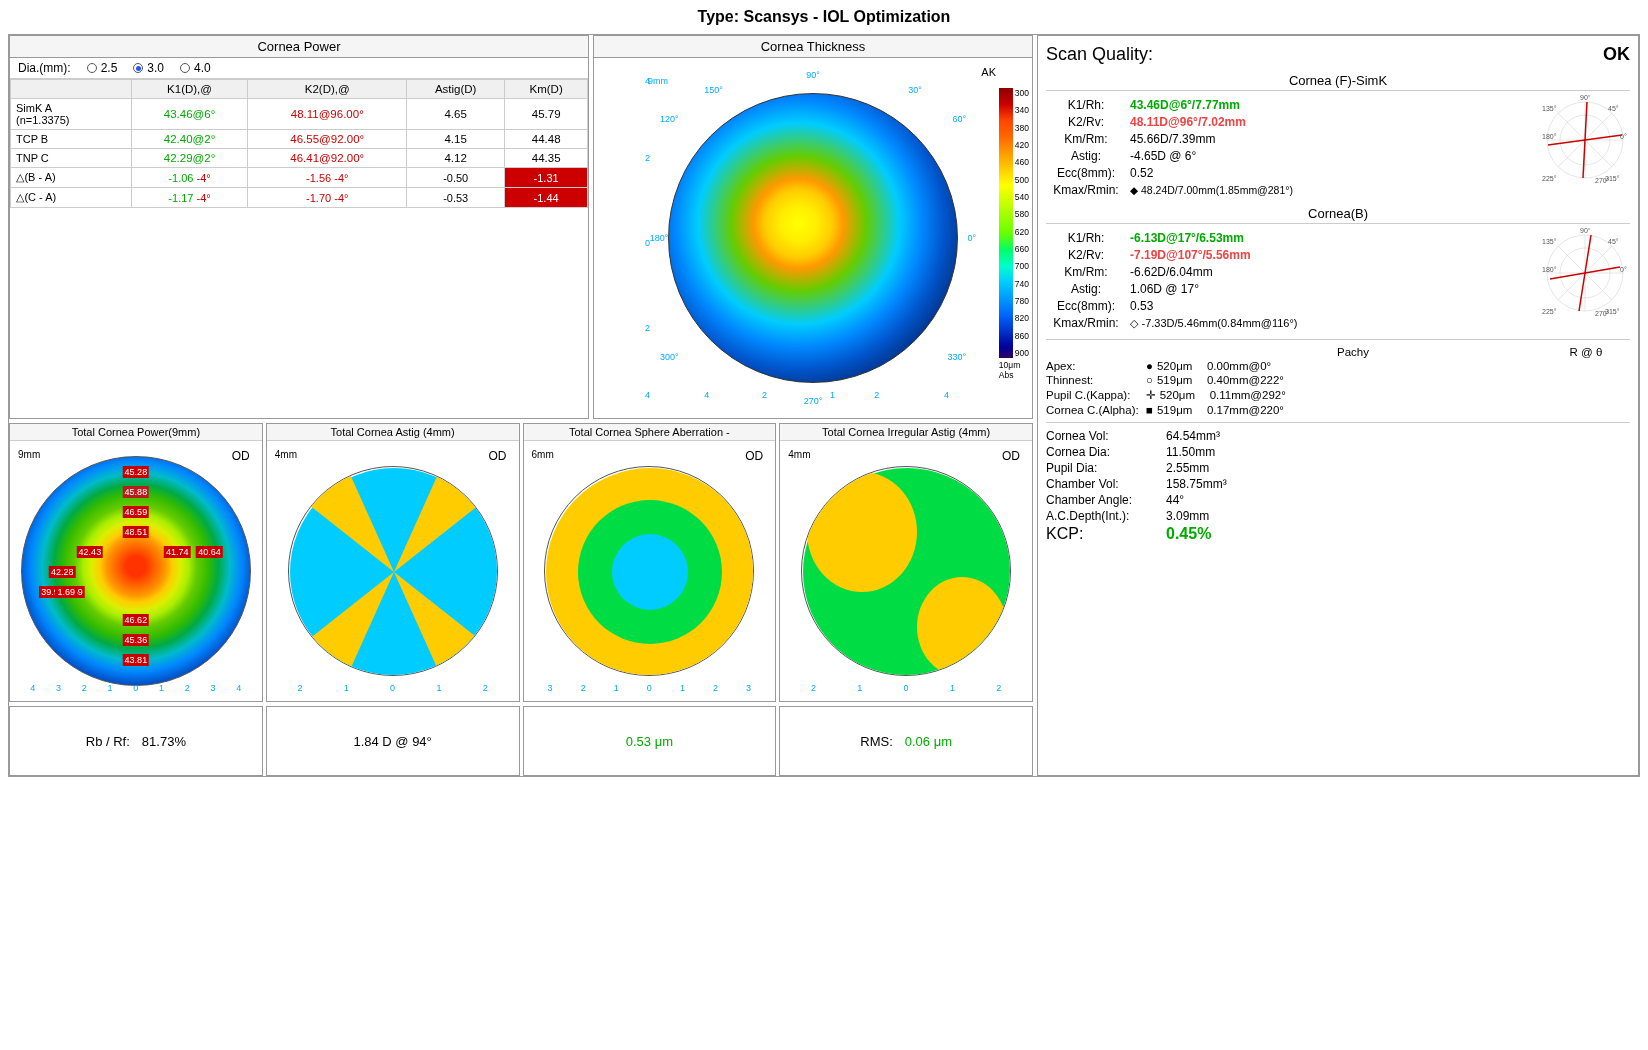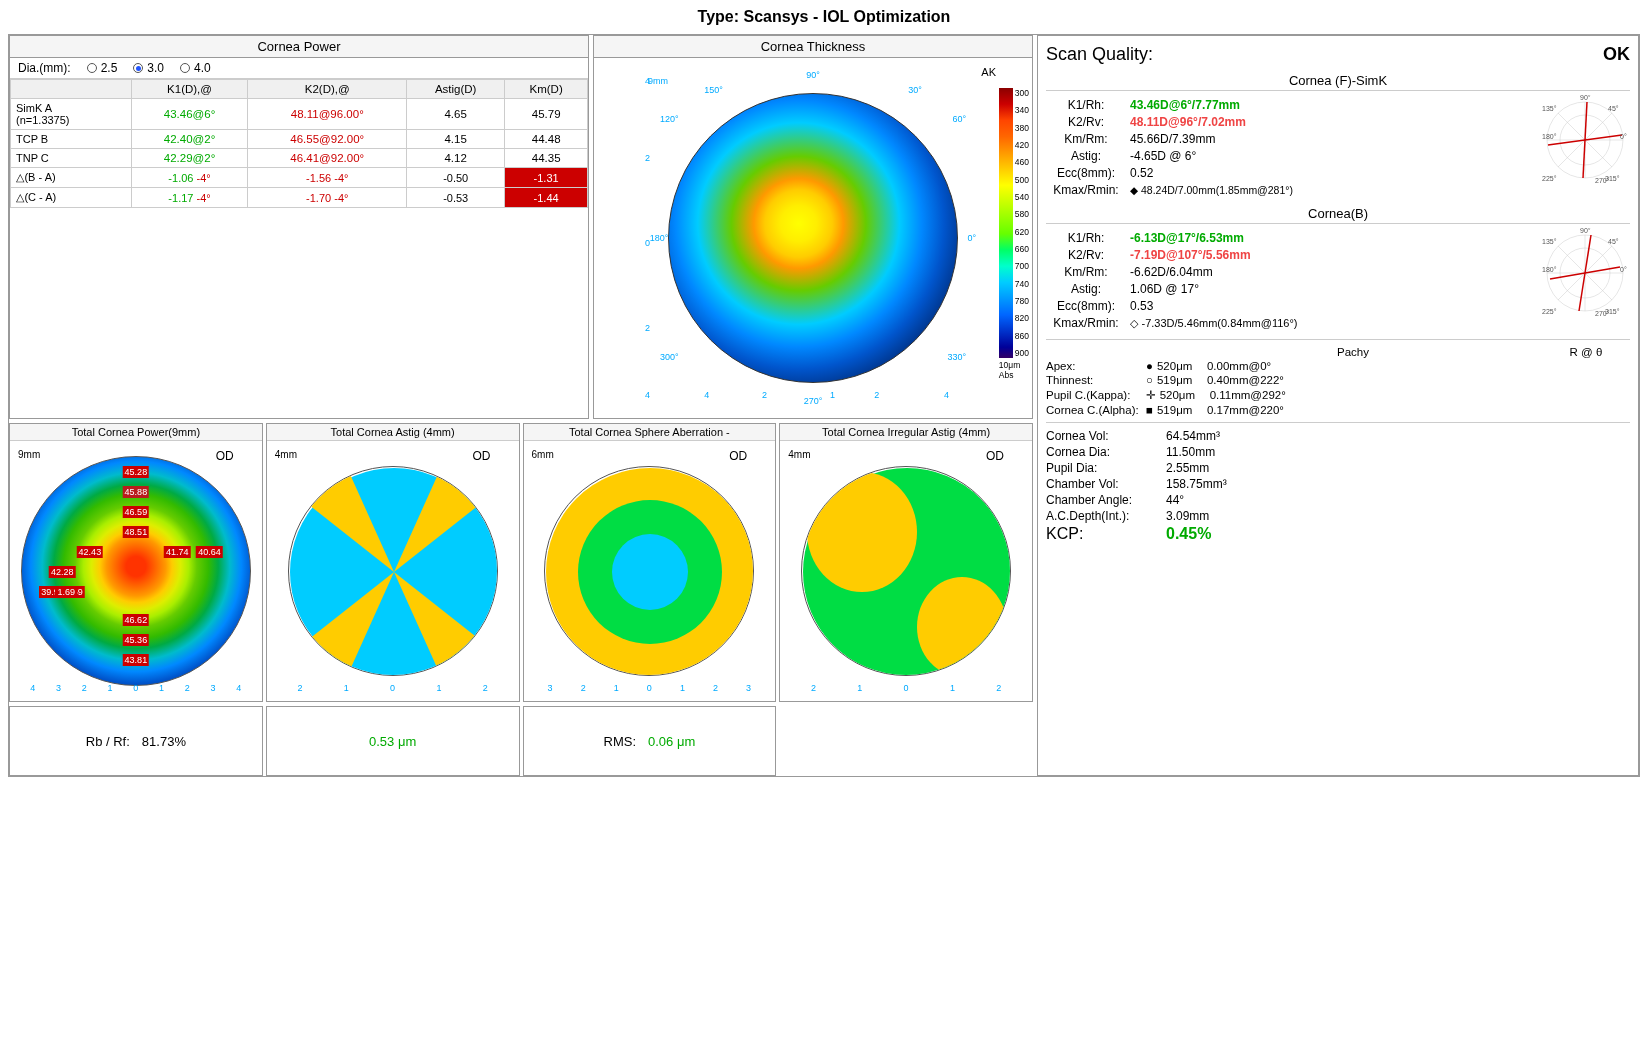--- a/index.html
+++ b/index.html
@@ -154,21 +154,21 @@
     }
     .map-body {
       flex: 1;
       position: relative;
       display: flex;
       align-items: center;
       justify-content: center;
       overflow: hidden;
       min-height: 260px;
     }
-    .map-od { position: absolute; top: 8px; right: 28px; font-size: 12px; }
+    .map-od { position: absolute; top: 8px; right: 12px; font-size: 12px; }
     .map-9mm { position: absolute; top: 8px; left: 8px; font-size: 10px; }
     .map-4mm { position: absolute; top: 8px; left: 8px; font-size: 10px; }
     .map-6mm { position: absolute; top: 8px; left: 8px; font-size: 10px; }
 
     
     .bottom-values {
       grid-column: 1 / 3;
       grid-row: 3;
       display: grid;
       grid-template-columns: 1fr 1fr 1fr 1fr;
@@ -650,20 +650,23 @@
 
   </div>
 
   <div class="bottom-values">
 
     <div class="val-panel">
       <span class="val-label">Rb / Rf:</span>
       <span class="val-black">81.73%</span>
     </div>
 
+    <div class="val-panel">
+      <span class="val-black">1.84 D @ 94°</span>
+    </div>
 
     <div class="val-panel">
       <span class="val-green">0.53 μm</span>
     </div>
 
     <div class="val-panel">
       <span class="val-label">RMS:</span>
       <span class="val-green">0.06 μm</span>
     </div>
 

